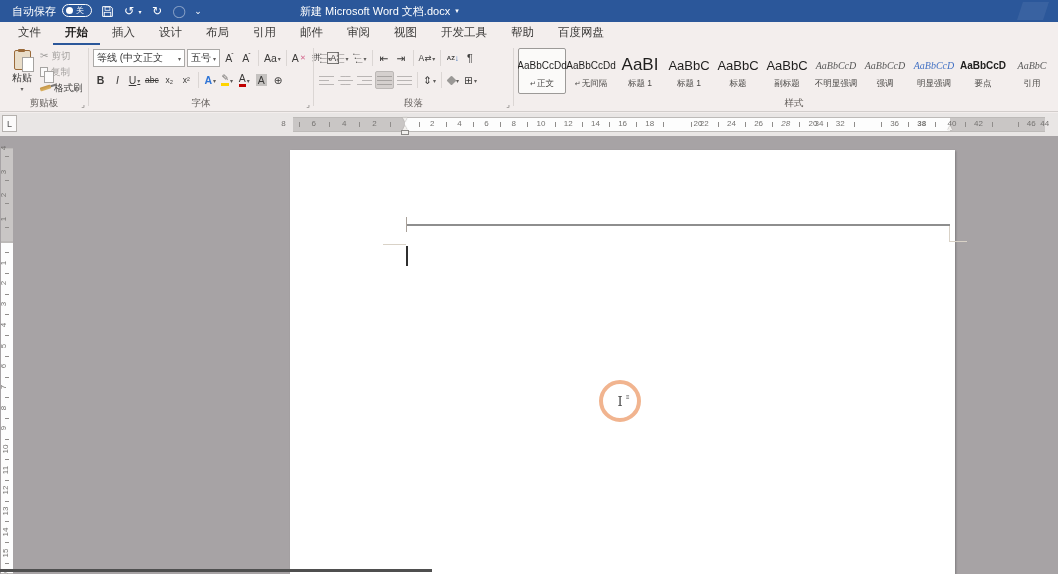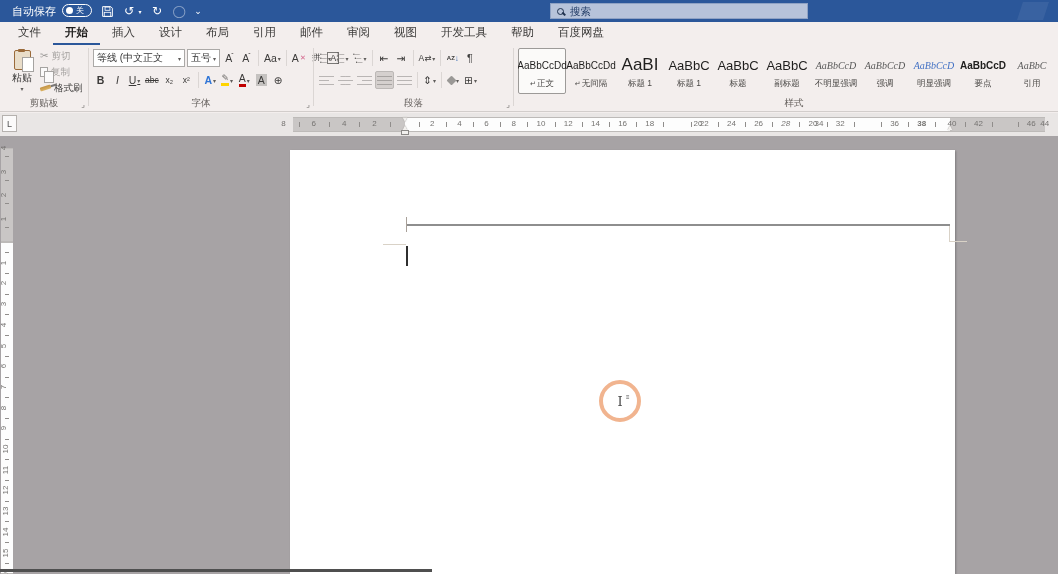--- a/index.html
+++ b/index.html
@@ -159,23 +159,23 @@
       </div>
     <div class="tb-item qbtn redo-b">
         <span>↻</span>
       </div>
     <div class="tb-item qbtn sync-b">
         <span>◯</span>
       </div>
     <div class="tb-item qbtn more-b">
         <span>⌄</span>
       </div>
-    <div class="searchbox">
-      <span class="mag"></span>
-      <input placeholder="搜索" style="">
+    <div class="tb-item doc-title">
+      <span>新建 Microsoft Word 文档.docx</span>
+      <span class="caret">▾</span>
     </div>
     <div class="watermark"></div>
   </div>
 
   <div class="tabrow">
       <div class="tab">文件</div>
       <div class="tab active">开始</div>
       <div class="tab">插入</div>
       <div class="tab">设计</div>
       <div class="tab">布局</div>

